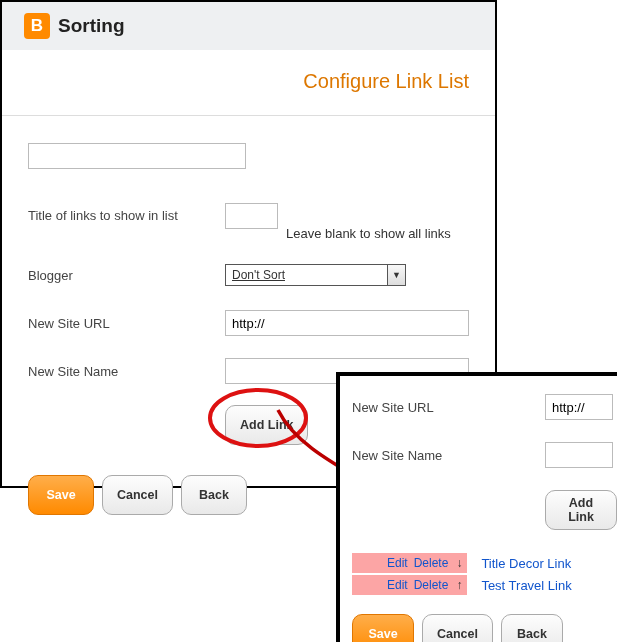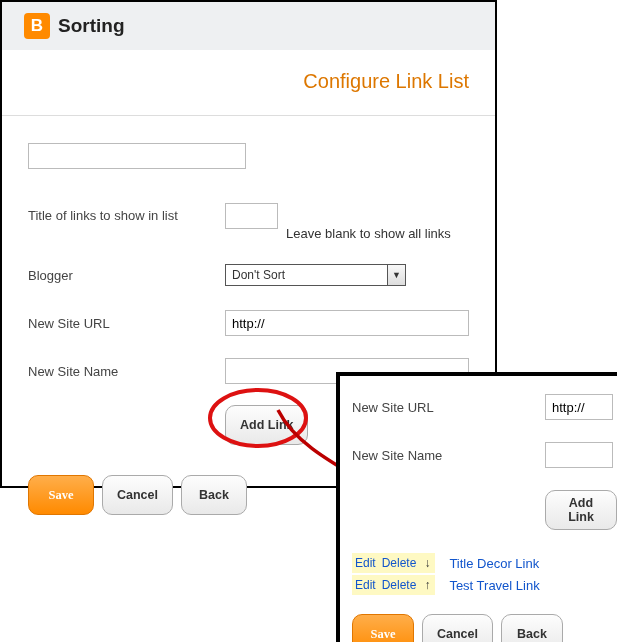--- a/index.html
+++ b/index.html
@@ -63,21 +63,21 @@
   .w-small { width: 53px; }
   .w-url { width: 248px; }
   .hint { margin-left: 8px; color: #333; font-size:13px;margin-top:36px; }
   .select-wrap {
     display: flex; align-items: center;
     border: 1px solid #555;
     height: 22px;
     width: 181px;
     background: #eee;
   }
-  .select-wrap span { flex: 1; padding: 0 6px; font-size: 12px; background:#fff; height:100%; display:flex; align-items:center;}
+  .select-wrap span { flex: 1; padding: 0 6px; font-size: 12px; background:#fff; height:100%; display:flex; align-items:center;text-decoration:underline;}
   .select-wrap .btn-drop {
     width: 18px; height: 100%;
     border-left: 1px solid #555;
     display: flex; align-items: center; justify-content: center;
     background: linear-gradient(#f8f8f8,#ddd);
     font-size: 9px;
   }
   .btn {
     border: 1px solid #aaa;
     background: linear-gradient(#fdfdfd,#e9e9e9);
@@ -86,21 +86,20 @@
     font-size: 12.5px;
     font-weight: bold;
     color: #333;
     cursor: pointer;
     border-radius: 10px;
   }
   .btn-orange {
     background: linear-gradient(#ffae4a,#ff8a00);
     border: 1px solid #e07600;
     color: #fff;
-    font-family: Liberation Serif, serif;
   }
   .addlink-wrap { position: relative; margin-left: 197px; margin-top: 6px; margin-bottom: 30px; }
   .circle-annot {
     position: absolute;
     left: -22px; top: -20px;
     width: 110px; height: 66px;
     pointer-events: none;
   }
   .button-row { display: flex; gap: 8px; padding: 0 0 0 0; }
   .button-row .btn { min-width: 66px; }
@@ -120,24 +119,25 @@
   .prow .plabel { width: 193px; color: #444; }
   .p-input {
     border: 1px solid #bbb; height: 26px; padding:2px 6px; font-size:13px;
     width: 68px;
   }
   .p-addlink { margin-left: 193px; margin-bottom: 22px; }
   .link-rows { margin-bottom: 18px; }
   .link-row { display: flex; align-items: center; height: 22px; gap: 14px; }
   .edit-del {
     display: flex; align-items: center;
-    background: #fef9c3;
+    background: #fca5a5;
     height: 20px;
     font-size: 12px;
     color: #1155cc;
+    padding-left: 32px;
   }
   .edit-del a { color: #1155cc; padding: 0 3px; text-decoration: none; cursor:pointer; }
   .edit-del .arrow { width: 16px; text-align: center; color:#333; }
   .site-link { color: #1155cc; font-size: 13px; text-decoration: none; }
   .popup-buttons { display: flex; gap: 8px; }
   .popup-buttons .btn { min-width: 62px; }
 
   .arrow-annot {
     position: absolute;
     left: 258px; top: 400px;

